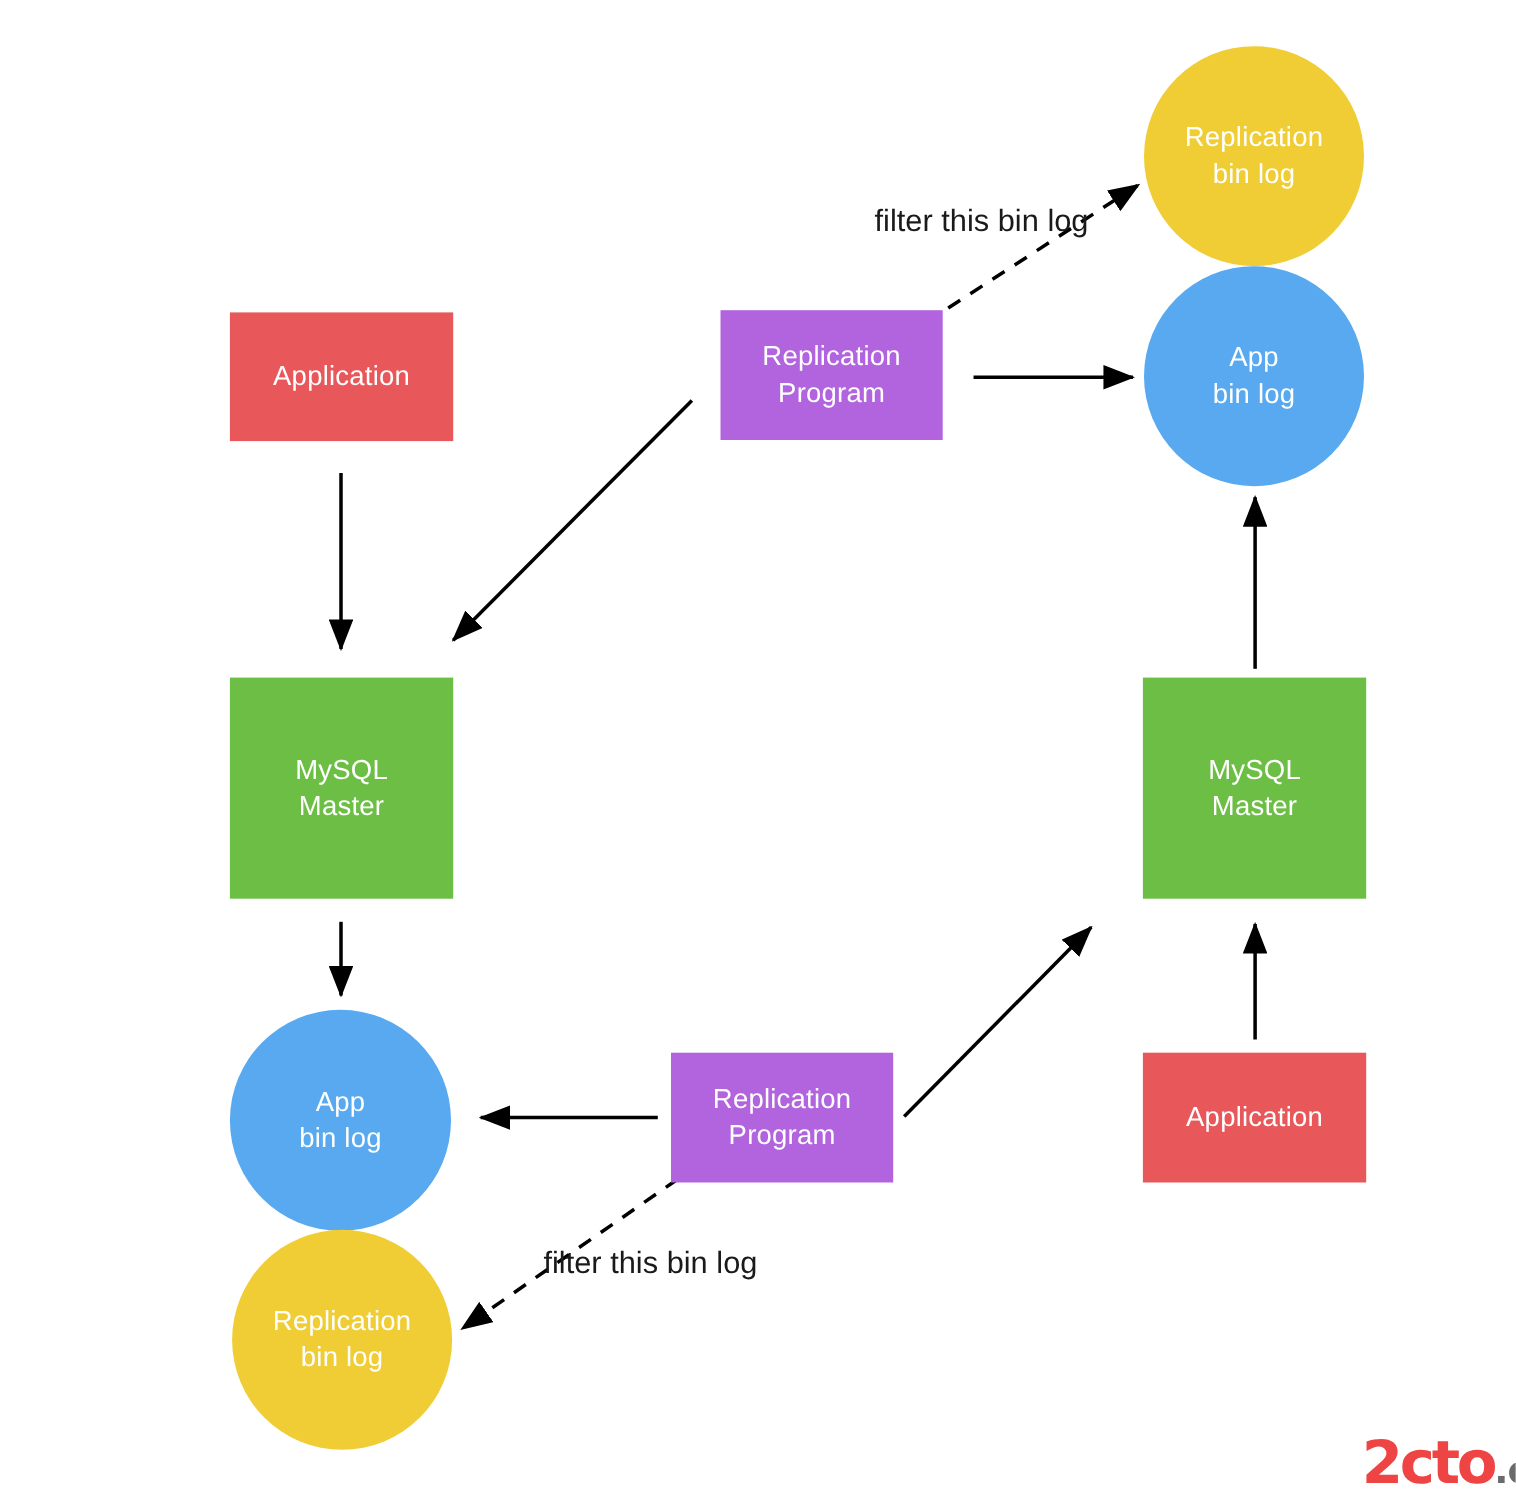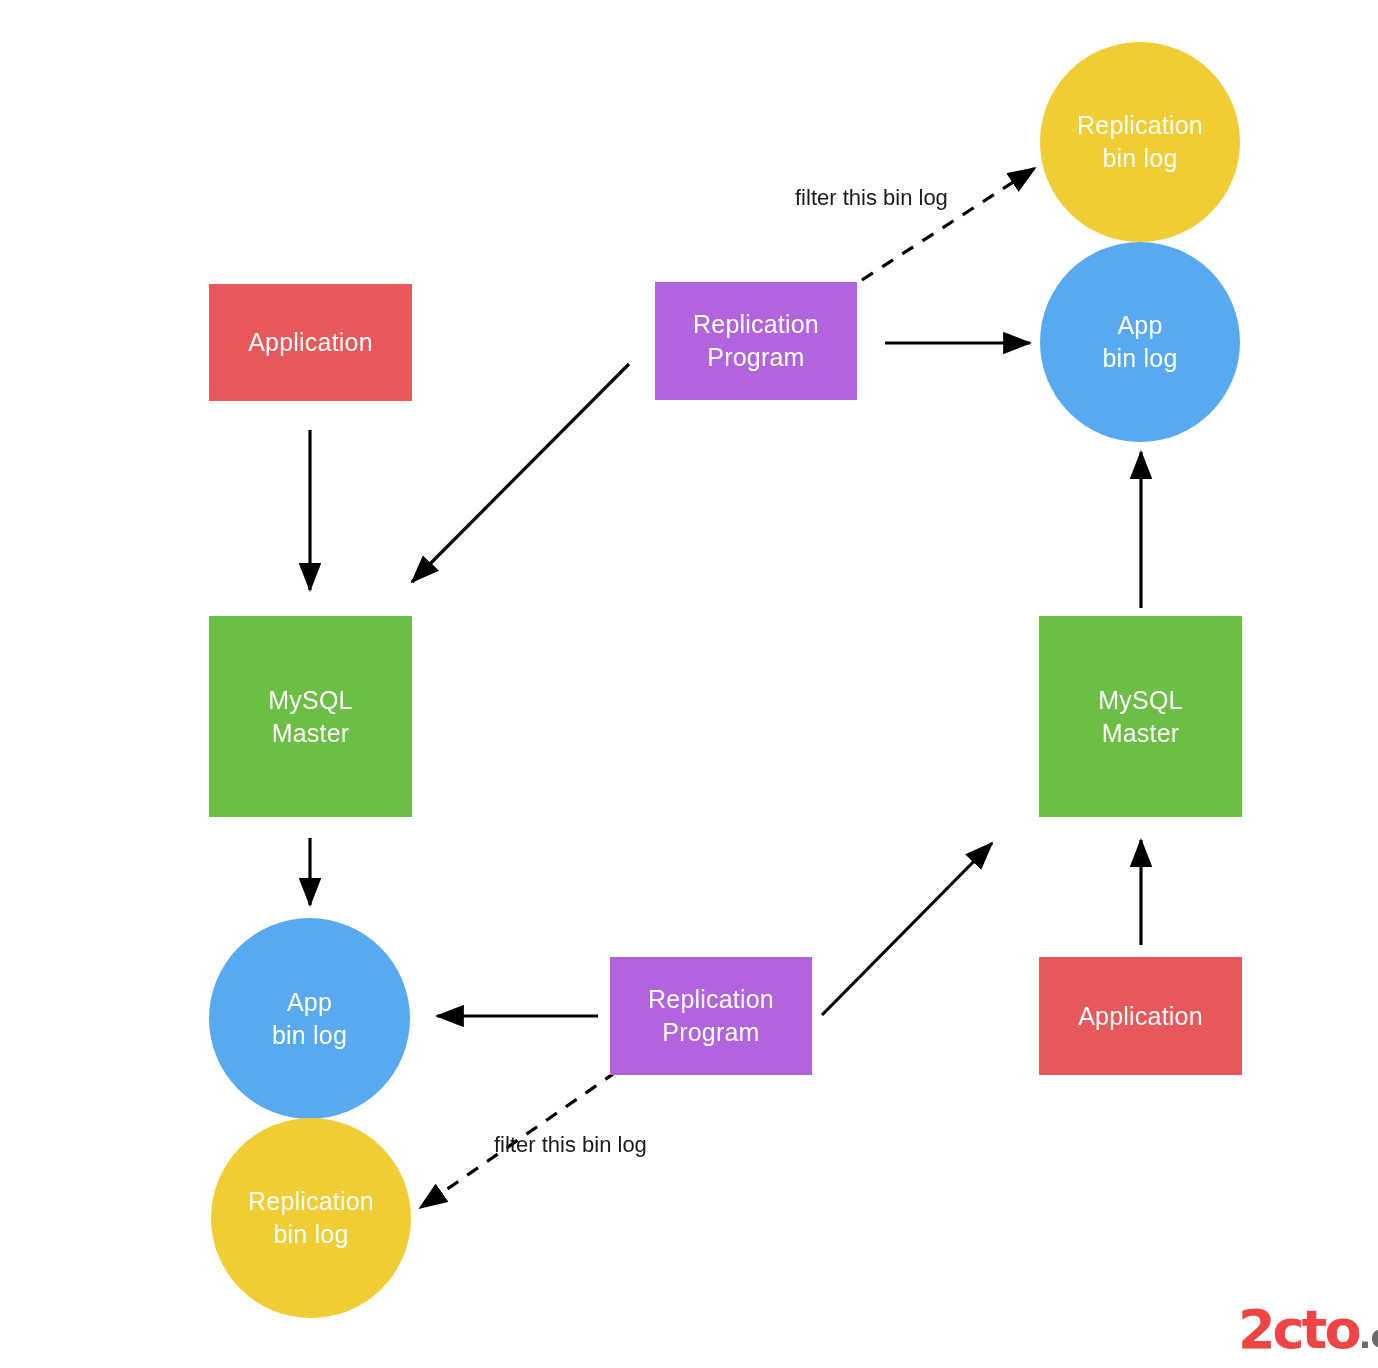--- a/index.html
+++ b/index.html
@@ -40,21 +40,21 @@
     position: absolute;
     left: 0;
     top: 0;
     width: 1378px;
     height: 1368px;
     pointer-events: none;
   }
   .edge-label {
     position: absolute;
     color: #1a1a1a;
-    font-size: 22px;
+    font-size: 28px;
     line-height: 1.1;
     white-space: nowrap;
     user-select: none;
   }
   .watermark {
     position: absolute;
     user-select: none;
   }
   .wm-text {
     font-family: "DejaVu Sans", sans-serif;

